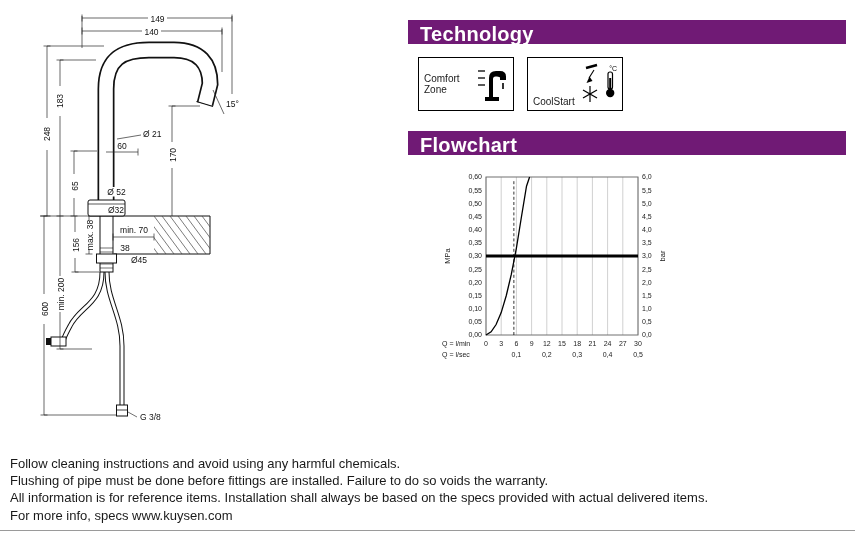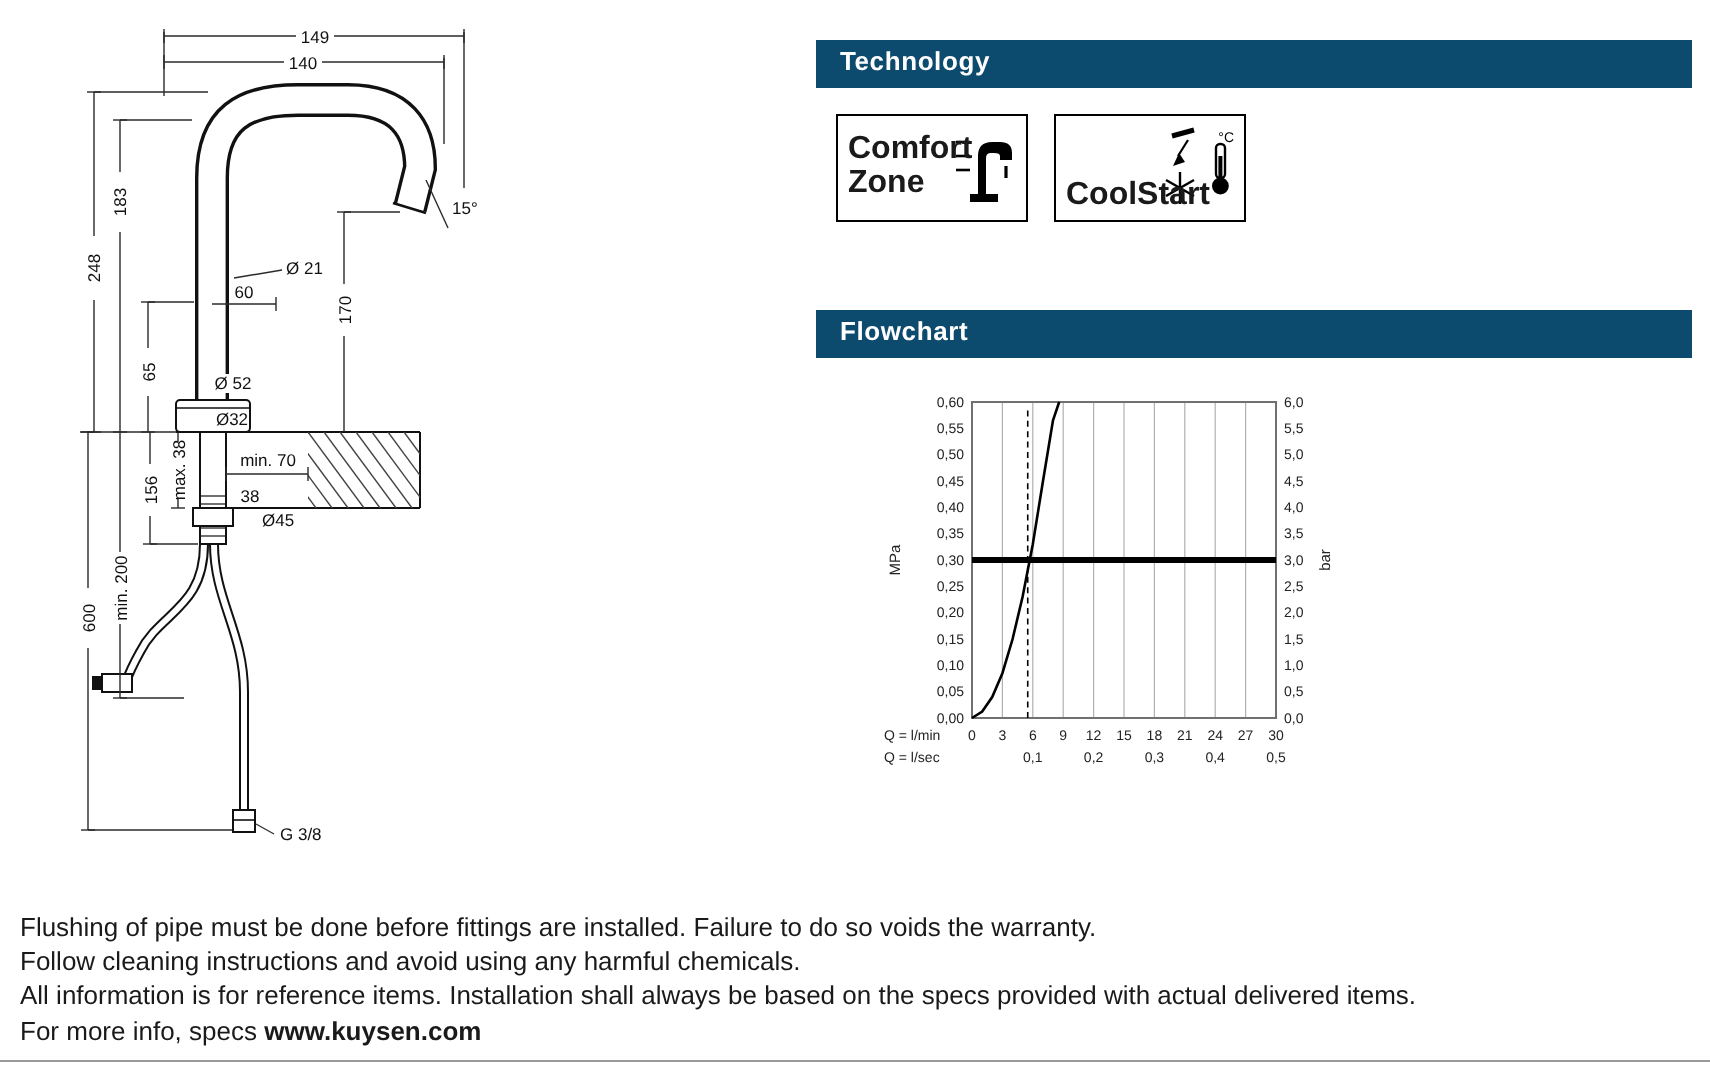--- a/index.html
+++ b/index.html
@@ -1,35 +1,35 @@
 <!DOCTYPE html>
 <html><head>
 <meta charset="utf-8">
 <style>
   *{margin:0;padding:0;box-sizing:border-box}
   html,body{background:#fff}
   body{width:855px;height:533px;position:relative;font-family:"Liberation Sans",sans-serif;color:#1a1a1a;overflow:hidden}
   .drawing{position:absolute;left:4px;top:4px}
   .drawing text{font-family:"Liberation Sans",sans-serif;font-size:8.5px;fill:#111}
   .right{position:absolute;left:408px;top:20px;width:438px}
-  .bar{background:#0c4a6e;color:#fff;font-weight:bold;font-size:13px;padding:3px 12px;height:24px;letter-spacing:.3px}
-  .bar.flow{margin-top:44px}
+  .bar{background:#701a75;color:#fff;font-weight:bold;font-size:20px;padding:3px 12px;height:24px;letter-spacing:.3px}
+  .bar.flow{margin-top:20px}
   .badges{display:flex;gap:13px;margin:13px 0 0 10px}
   .badge{width:96px;height:54px;border:1.6px solid #000;background:#fff;position:relative}
-  .badge .lbl{position:absolute;left:5px;bottom:3px;font-size:16px;font-weight:bold;line-height:1.05;width:50px}
+  .badge .lbl{position:absolute;left:5px;bottom:3px;font-size:10px;font-weight:normal;line-height:1.05;width:50px}
   .badge .lbl.mid{bottom:auto;top:50%;transform:translateY(-50%)}
   .badge svg{position:absolute}
   .icon-select{left:27px;top:2px}
   .icon-drop{right:9px;top:7px}
   .icon-comfort{right:4px;top:5px}
   .icon-cool{right:3px;top:4px}
   .chartwrap{margin:12px 0 0 32px}
   .chartwrap svg{display:block}
   .footer{position:absolute;left:10px;top:455px;right:10px;font-size:13px;line-height:17.2px}
-  .footer .b{font-weight:bold}
+  .footer .b{font-weight:normal}
   .bottom-rule{position:absolute;left:0;right:0;bottom:2px;border-top:1px solid #9a9a9a}
 </style>
 </head>
 <body>
 
 <svg class="drawing" width="402" height="447" viewBox="0 0 402 447">
   <defs>
     <clipPath id="deckclip">
         <rect x="150" y="212" width="56" height="38"></rect>
       </clipPath>
@@ -283,19 +283,19 @@
         <text x="225" y="89" font-size="7.5" fill="#222" text-anchor="middle" transform="rotate(-90 225 89)">bar</text>
         <line x1="46" y1="89" x2="198" y2="89" stroke="#000" stroke-width="3"></line>
         <line x1="73.86666666666666" y1="168" x2="73.86666666666666" y2="13.950000000000003" stroke="#000" stroke-width="0.8" stroke-dasharray="3 2.2"></line>
         <polyline points="46.0,168.0 51.1,164.8 56.1,157.5 61.2,145.6 66.3,128.5 71.3,107.4 76.4,81.1 81.5,49.5 86.5,19.2 89.6,10.0" fill="none" stroke="#000" stroke-width="1.3"></polyline>
       </svg>
   </div>
 
 </div>
 
 <div class="footer">
+  <p>Follow cleaning instructions and avoid using any harmful chemicals.</p>
   <p>Flushing of pipe must be done before fittings are installed. Failure to do so voids the warranty.</p>
-  <p>Follow cleaning instructions and avoid using any harmful chemicals.</p>
   <p>All information is for reference items. Installation shall always be based on the specs provided with actual delivered items.</p>
   <p><span>For more info, specs </span><span class="b">www.kuysen.com</span></p>
 </div>
 
 <div class="bottom-rule"></div>
 
 </body></html>

